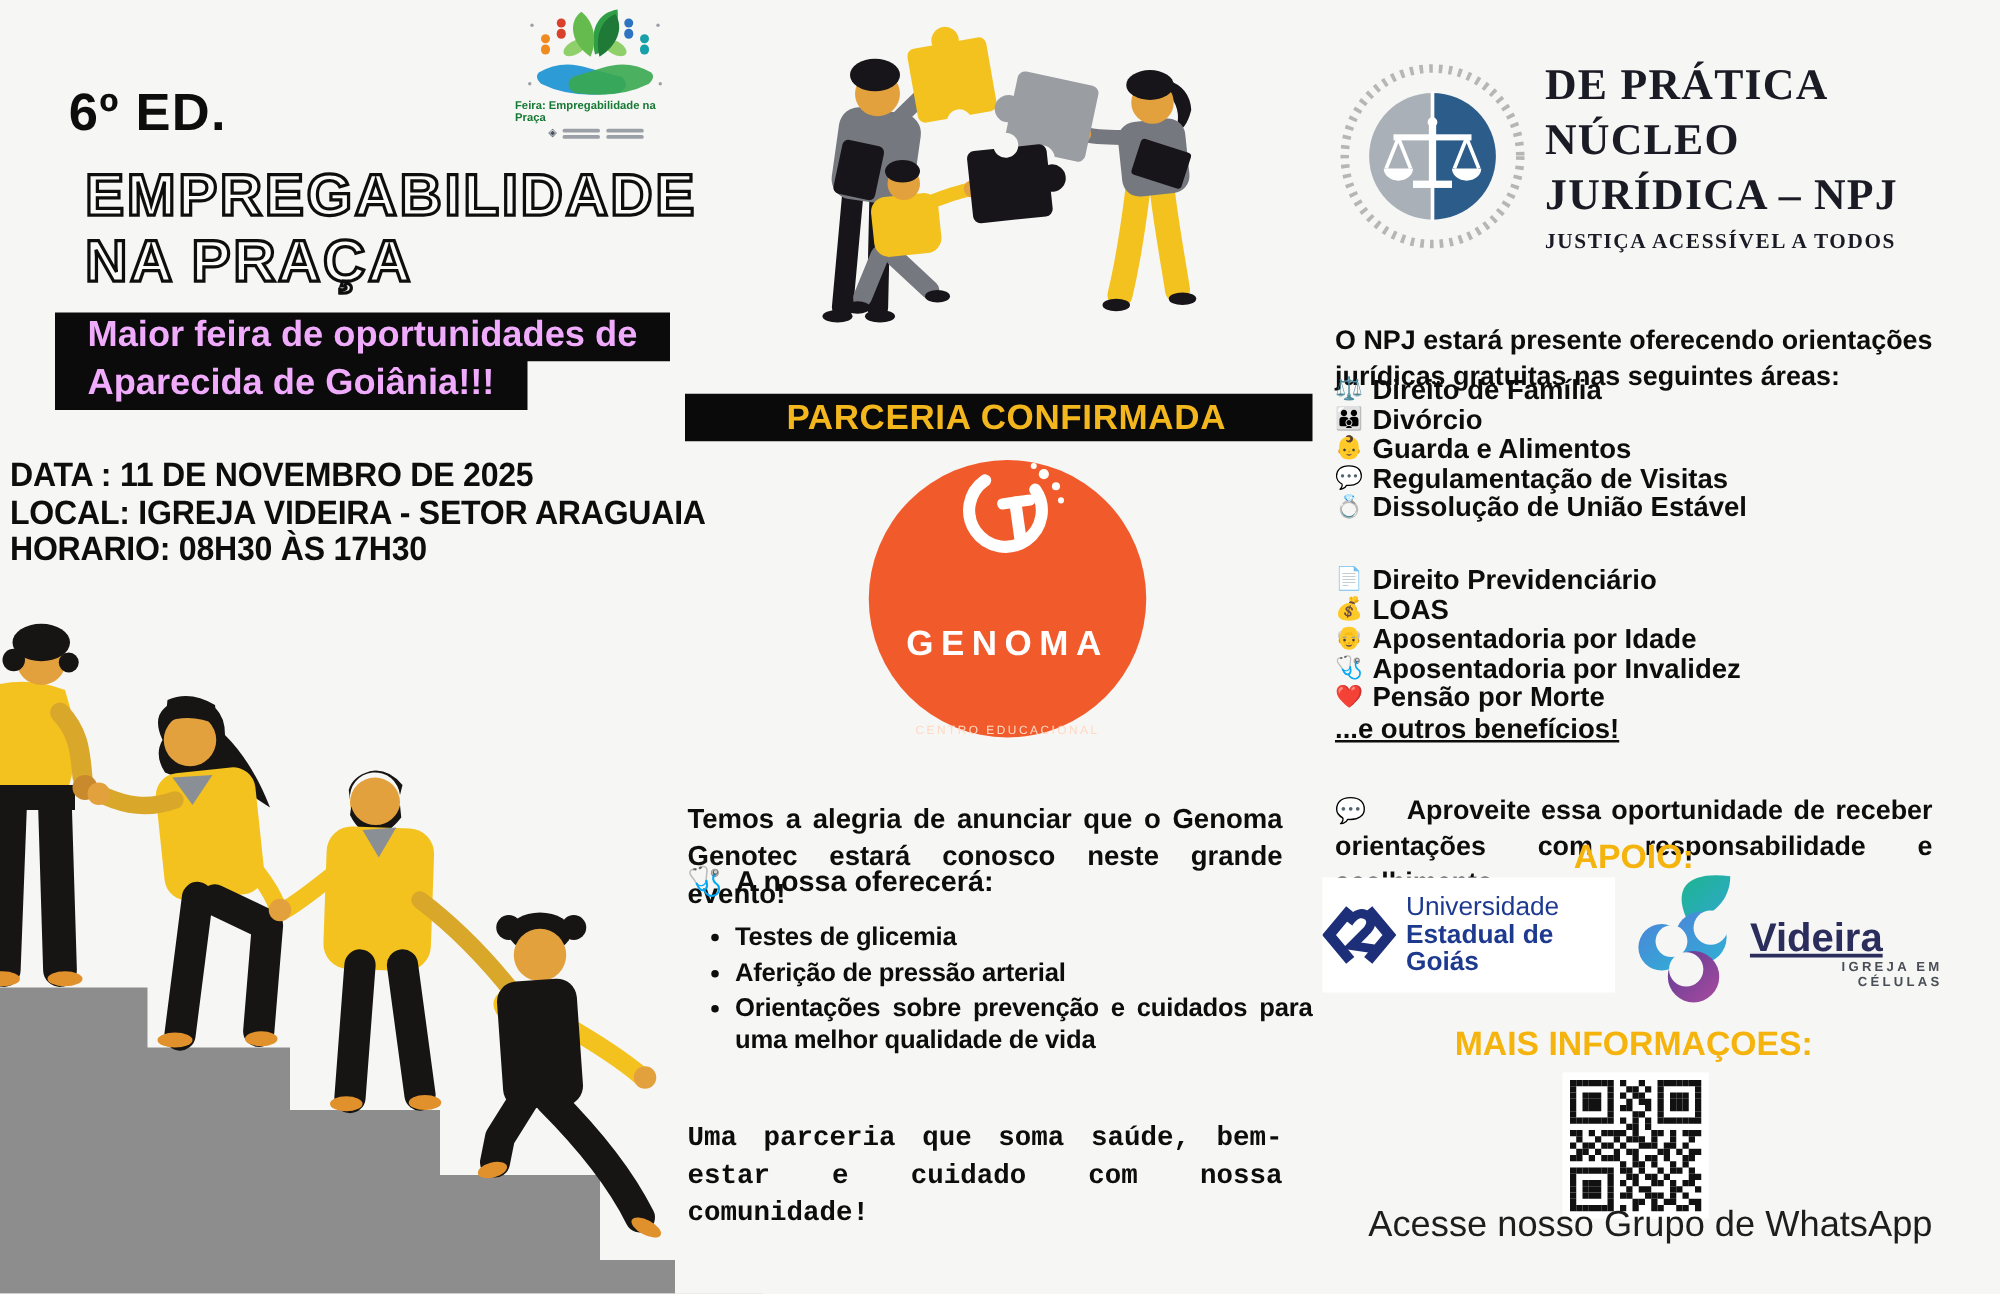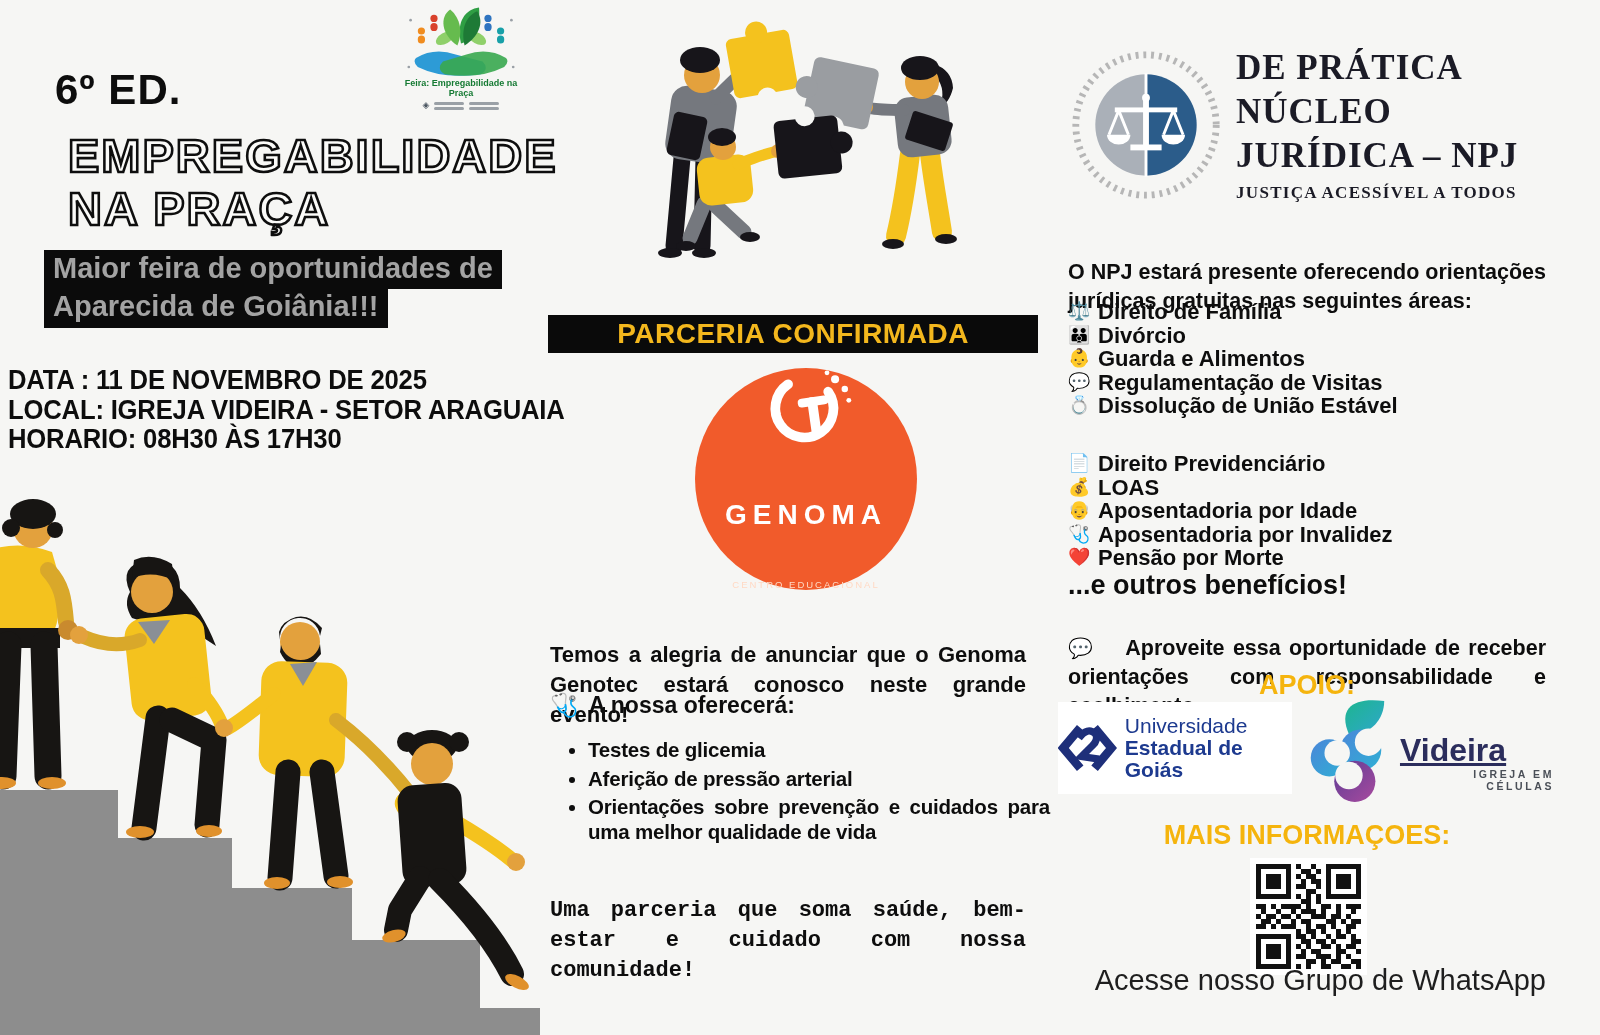--- a/index.html
+++ b/index.html
@@ -10,39 +10,39 @@
   .abs{position:absolute;}
 
   
   .edition{left:55px;top:66px;font-size:42px;font-weight:800;letter-spacing:1px;}
   .outline-title{
     left:68px;top:130px;font-size:47px;font-weight:800;line-height:1.12;
     letter-spacing:2px;color:#fbfbf9;-webkit-text-stroke:2.6px #0e0e0e;
   }
   .hl-box{left:44px;top:250px;}
   .hl-line{
-    display:table;background:#0b0b0b;color:#a3a3a3;font-size:29px;font-weight:700;
-    padding:3px 9px 5px;line-height:1.08;margin-bottom:-1px;
+    display:table;background:#0b0b0b;color:#f0abfc;font-size:29px;font-weight:700;
+    padding:3px 26px 5px;line-height:1.08;margin-bottom:-1px;
   }
   .details{
     left:8px;top:366px;font-size:27px;font-weight:800;line-height:1.1;
     letter-spacing:-0.2px;transform:scaleX(.95);transform-origin:left top;
   }
-  .fair-logo{left:396px;top:4px;width:130px;text-align:center;}
+  .fair-logo{left:412px;top:4px;width:130px;text-align:left;}
   .fair-caption{font-size:9px;font-weight:700;color:#157a33;margin-top:-2px;}
   .fair-marks{display:flex;justify-content:center;align-items:center;gap:5px;margin-top:3px;}
   .fair-marks .dia{font-size:9px;color:#4a5560;line-height:1;}
   .fair-marks .bars{display:flex;flex-direction:column;gap:2px;}
   .fair-marks .bars i{display:block;width:30px;height:3px;background:#9aa0a6;border-radius:2px;}
 
   
   .banner{
     left:548px;top:315px;width:490px;height:38px;background:#0a0a0a;
     display:flex;align-items:center;justify-content:center;
-    color:#f3b71d;font-size:28px;font-weight:800;letter-spacing:.5px;
+    color:#f3b71d;font-size:28px;font-weight:800;letter-spacing:.5px;padding-left:12px;
   }
   .genoma{
     left:695px;top:368px;width:222px;height:222px;border-radius:50%;
     background:#F15B2B;display:flex;flex-direction:column;align-items:center;justify-content:center;gap:45px;
   }
   .genoma-name{color:#fff;font-size:28px;font-weight:700;letter-spacing:6px;margin-top:2px;}
   .genoma-sub{color:#ffd9c4;font-size:9.5px;font-weight:400;letter-spacing:2px;margin-top:3px;}
   .body-par{font-size:22px;font-weight:700;line-height:1.36;text-align:justify;}
   .c-p1{left:550px;top:618px;width:476px;}
   .c-team{left:550px;top:692px;width:476px;font-size:23px;font-weight:700;}
@@ -54,21 +54,21 @@
   
   .npj-logo{left:1068px;top:46px;display:flex;align-items:center;}
   .npj-text{margin-left:12px;font-family:"Liberation Serif",serif;color:#1b1b26;}
   .npj-line{font-size:35px;font-weight:700;line-height:1.26;letter-spacing:1px;}
   .npj-tag{font-size:17px;font-weight:700;letter-spacing:1.3px;margin-top:5px;}
   .r-intro{left:1068px;top:236px;width:478px;font-size:21.5px;}
   .area-list{left:1068px;top:300px;width:478px;}
   .area-list.second{top:452px;}
   .area-item{display:flex;align-items:center;font-size:22px;font-weight:700;line-height:23.5px;}
   .area-item .ico{width:30px;font-size:18px;text-align:left;}
-  .more-benefits{left:1068px;top:570px;font-size:27px;font-weight:700;}
+  .more-benefits{left:1068px;top:570px;font-size:22px;font-weight:700;text-decoration:underline;}
   .r-closing{left:1068px;top:612px;width:478px;font-size:21.5px;}
   .r-closing .ico{font-size:20px;margin-right:30px;}
   .apoio{left:1068px;top:670px;width:478px;text-align:center;color:#f5b40d;font-size:27px;font-weight:800;}
   .ueg-box{left:1058px;top:702px;width:234px;height:92px;background:#ffffff;display:flex;align-items:center;justify-content:center;gap:8px;}
   .ueg-text{color:#1d3a8f;line-height:1.05;}
   .ueg-l1{font-size:21px;font-weight:400;}
   .ueg-l2{font-size:21px;font-weight:700;}
   .videira{left:1298px;top:694px;width:256px;height:112px;display:flex;align-items:center;}
   .vid-text{margin-left:4px;margin-top:26px;}
   .vid-name{font-size:32px;font-weight:800;color:#2b2d5c;line-height:1;text-decoration:underline;}

